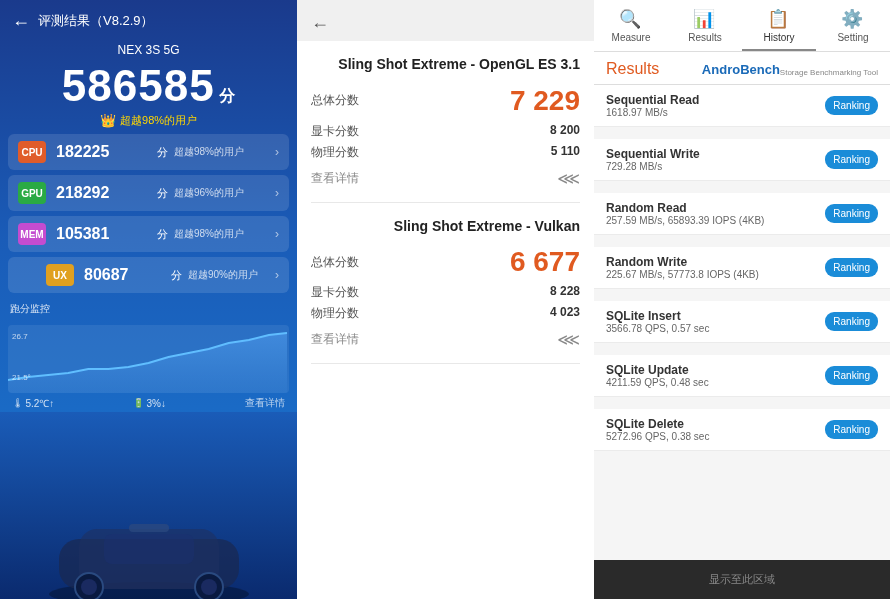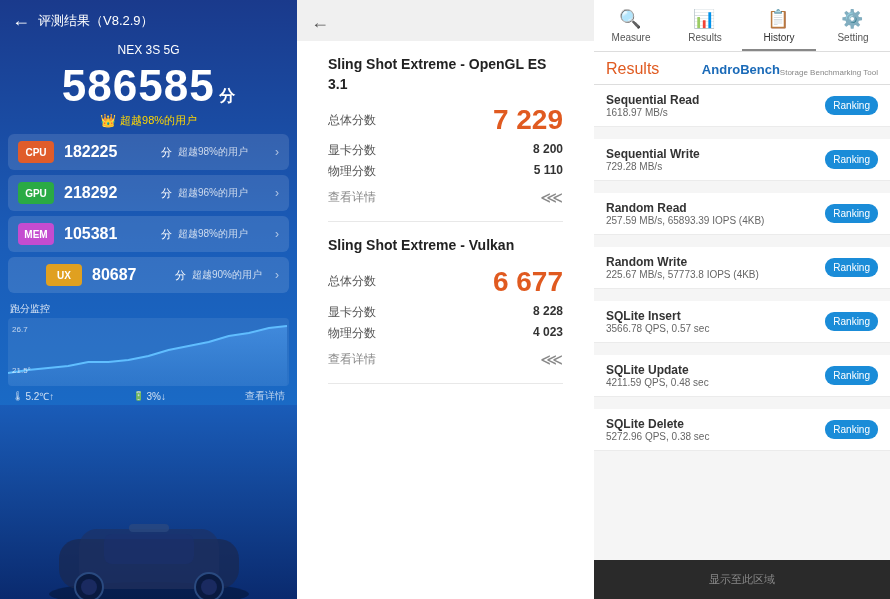--- a/index.html
+++ b/index.html
@@ -80,21 +80,21 @@
     }
     .sub-score-row {
       display: flex;
       align-items: center;
       background: rgba(255,255,255,0.12);
       border-radius: 6px;
       margin-bottom: 5px;
       padding: 7px 10px;
     }
     .sub-score-badge {
-      width: 36px;
+      width: 28px;
       height: 22px;
       border-radius: 4px;
       display: flex;
       align-items: center;
       justify-content: center;
       font-size: 10px;
       font-weight: bold;
       color: white;
       margin-right: 10px;
       flex-shrink: 0;
@@ -123,21 +123,21 @@
       color: rgba(255,255,255,0.6);
       font-size: 12px;
     }
     .antutu-monitor-section {
       padding: 4px 8px 2px;
     }
     .monitor-label {
       color: rgba(255,255,255,0.85);
       font-size: 10px;
       padding-left: 2px;
-      margin-bottom: 2px;
+      margin-bottom: 9px;
     }
     .monitor-chart-area {
       background: rgba(255,255,255,0.08);
       border-radius: 4px;
       height: 68px;
       position: relative;
       overflow: hidden;
     }
     .monitor-temps {
       display: flex;
@@ -209,22 +209,23 @@
     .p3d-mountain {
       position: absolute;
       bottom: 0;
       width: 100%;
       height: 100%;
       opacity: 0.3;
     }
     .p3d-content {
       flex: 1;
       overflow-y: auto;
-      padding: 0 31px;
+      padding: 0 14px;
       background: white;
+      text-align: right;
     }
     .p3d-section {
       border-bottom: 1px solid #e8e8e8;
       padding: 14px 0;
     }
     .p3d-section-title {
       font-size: 14px;
       font-weight: bold;
       color: #222;
       margin-bottom: 10px;

